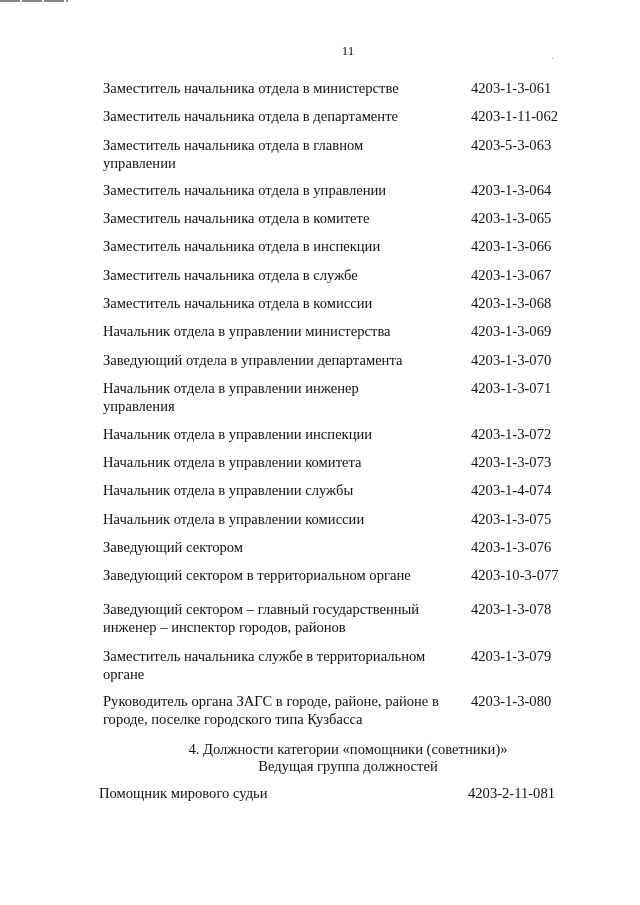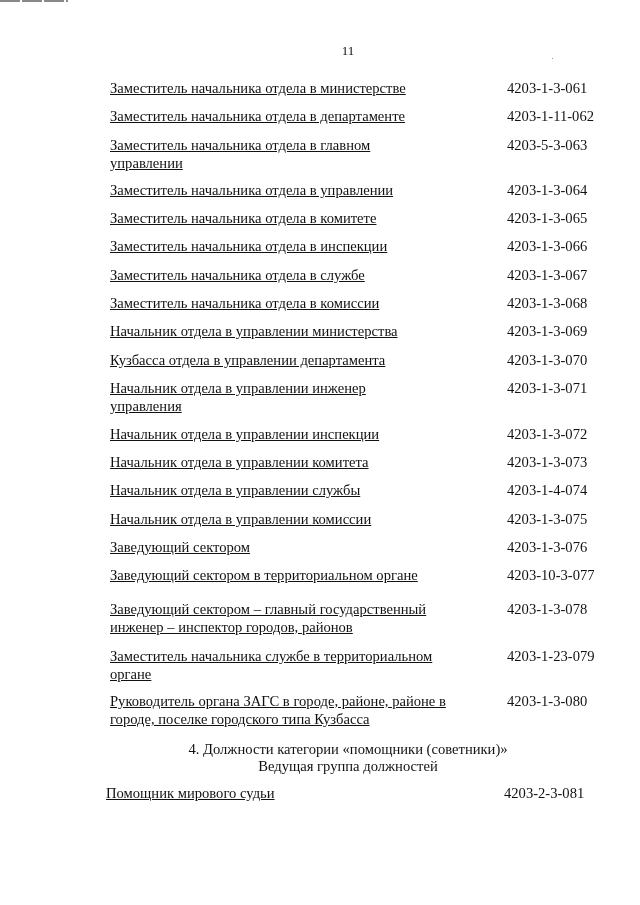--- a/index.html
+++ b/index.html
@@ -4,22 +4,22 @@
   <style>
     html, body { margin:0; padding:0; background:#ffffff; }
     body { width:640px; height:905px; position:relative; overflow:hidden;
            font-family:"Liberation Serif", "DejaVu Serif", serif; color:#111; }
     .scan-mark { position:absolute; left:0; top:0; width:68px; height:2px;
                  background:repeating-linear-gradient(90deg,#888 0 20px,#fff 20px 22px); }
     .page-number { position:absolute; top:43px; left:0; width:640px; text-align:center;
                    font-size:13px; margin-left:28px; }
     .dot { position:absolute; top:58px; left:552px; width:1px; height:1px; background:#999; }
     .row { position:absolute; left:103px; width:455px; font-size:14.6px; line-height:18px; }
-    .row .name { position:absolute; left:7px; top:0; width:340px;text-decoration:underline; }
-    .row .code { position:absolute; left:368px; top:0; white-space:nowrap;margin-left:36px; }
+    .row .name { position:absolute; left:0; top:0; width:340px; }
+    .row .code { position:absolute; left:368px; top:0; white-space:nowrap; }
     .heading { position:absolute; left:0; width:640px; text-align:center;
                font-size:14.6px; line-height:18px; margin-left:28px; }
   </style>
 </head>
 <body>
 
 <div class="scan-mark"></div>
 <div class="page-number">11</div>
 <div class="dot"></div>
 
@@ -53,21 +53,21 @@
 </div>
 <div class="row" style="top:294px">
   <span class="name">Заместитель начальника отдела в комиссии</span>
   <span class="code">4203-1-3-068</span>
 </div>
 <div class="row" style="top:322px">
   <span class="name">Начальник отдела в управлении министерства</span>
   <span class="code">4203-1-3-069</span>
 </div>
 <div class="row" style="top:351px">
-  <span class="name">Кузбасса отдела в управлении департамента</span>
+  <span class="name">Заведующий отдела в управлении департамента</span>
   <span class="code">4203-1-3-070</span>
 </div>
 <div class="row" style="top:379px">
   <span class="name" style="width:290px">Начальник отдела в управлении инженер управления</span>
   <span class="code">4203-1-3-071</span>
 </div>
 <div class="row" style="top:425px">
   <span class="name">Начальник отдела в управлении инспекции</span>
   <span class="code">4203-1-3-072</span>
 </div>
@@ -90,26 +90,26 @@
 <div class="row" style="top:566px">
   <span class="name" style="width:360px">Заведующий сектором в территориальном органе</span>
   <span class="code">4203-10-3-077</span>
 </div>
 <div class="row" style="top:600px">
   <span class="name" style="width:345px">Заведующий сектором – главный государственный инженер – инспектор городов, районов</span>
   <span class="code">4203-1-3-078</span>
 </div>
 <div class="row" style="top:647px">
   <span class="name" style="width:340px">Заместитель начальника службе в территориальном органе</span>
-  <span class="code">4203-1-23-079</span>
+  <span class="code">4203-1-3-079</span>
 </div>
 <div class="row" style="top:692px">
   <span class="name" style="width:360px">Руководитель органа ЗАГС в городе, районе, районе в городе, поселке городского типа Кузбасса</span>
   <span class="code">4203-1-3-080</span>
 </div>
 
 <div class="heading" style="top:740px">4. Должности категории «помощники (советники)»</div>
 <div class="heading" style="top:757px">Ведущая группа должностей</div>
 
 <div class="row" style="top:784px; left:99px; width:460px">
   <span class="name">Помощник мирового судьи</span>
-  <span class="code" style="left:369px">4203-2-3-081</span>
+  <span class="code" style="left:369px">4203-2-11-081</span>
 </div>
 
 </body></html>

